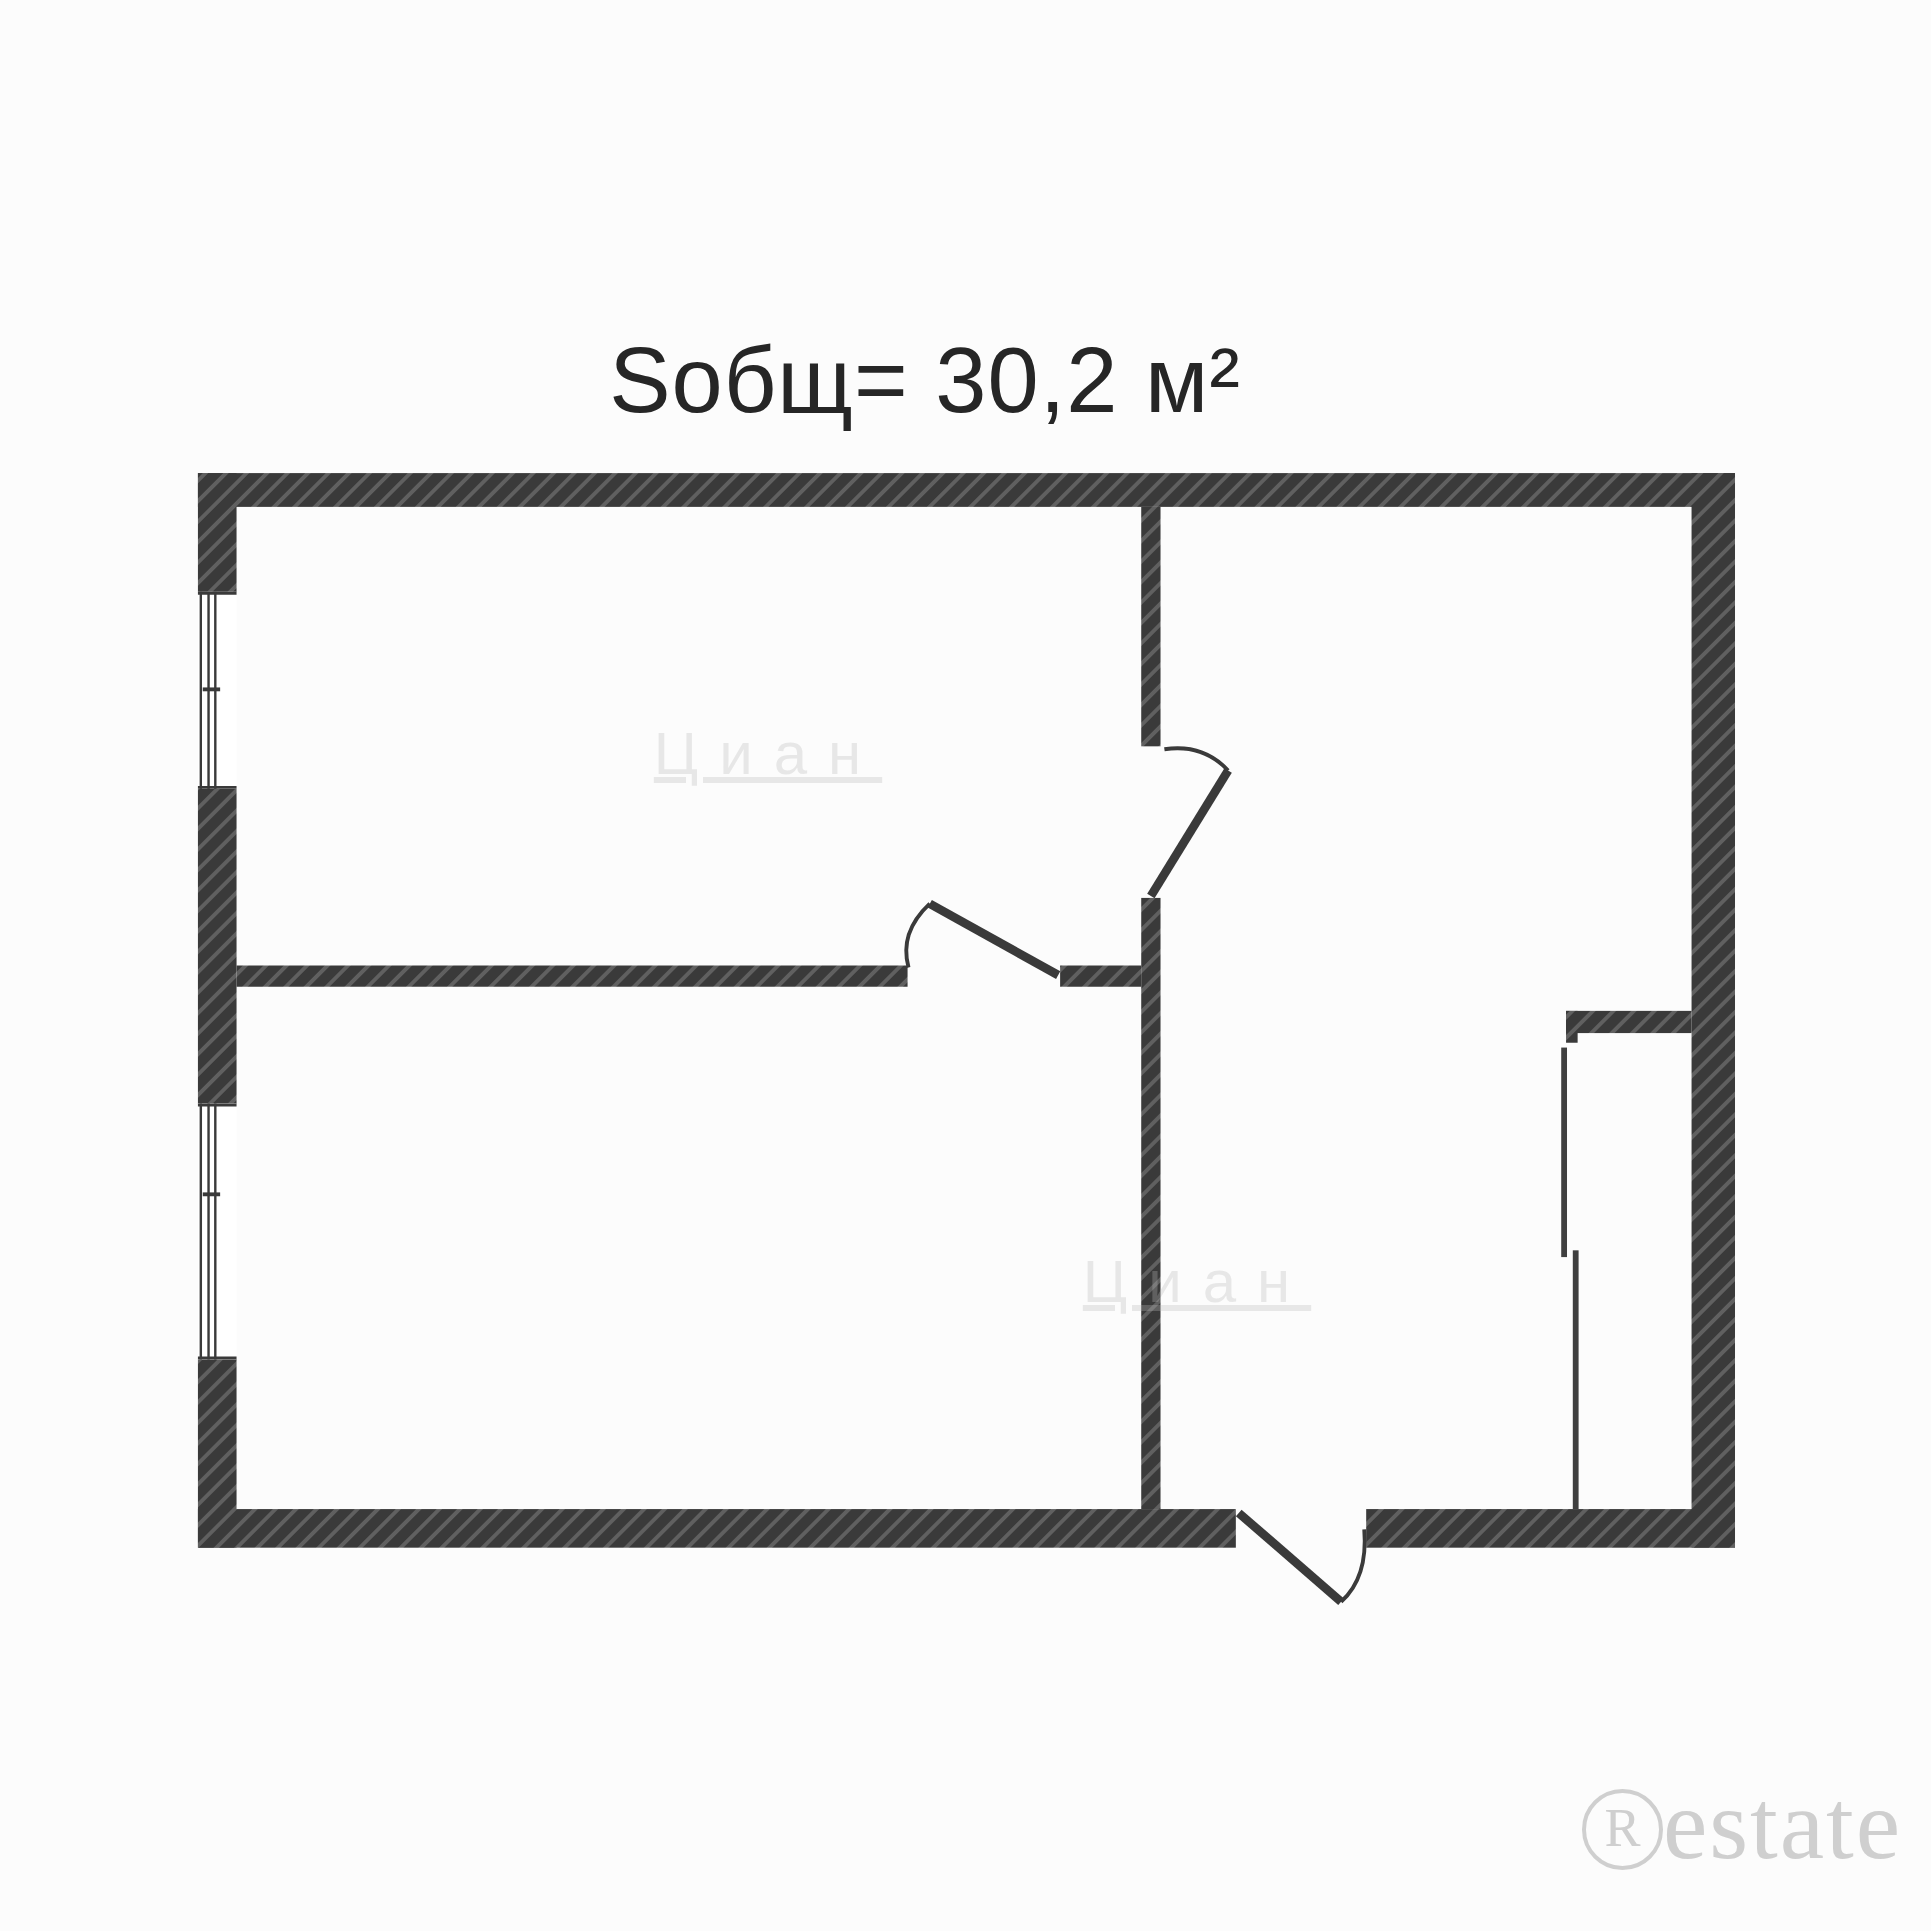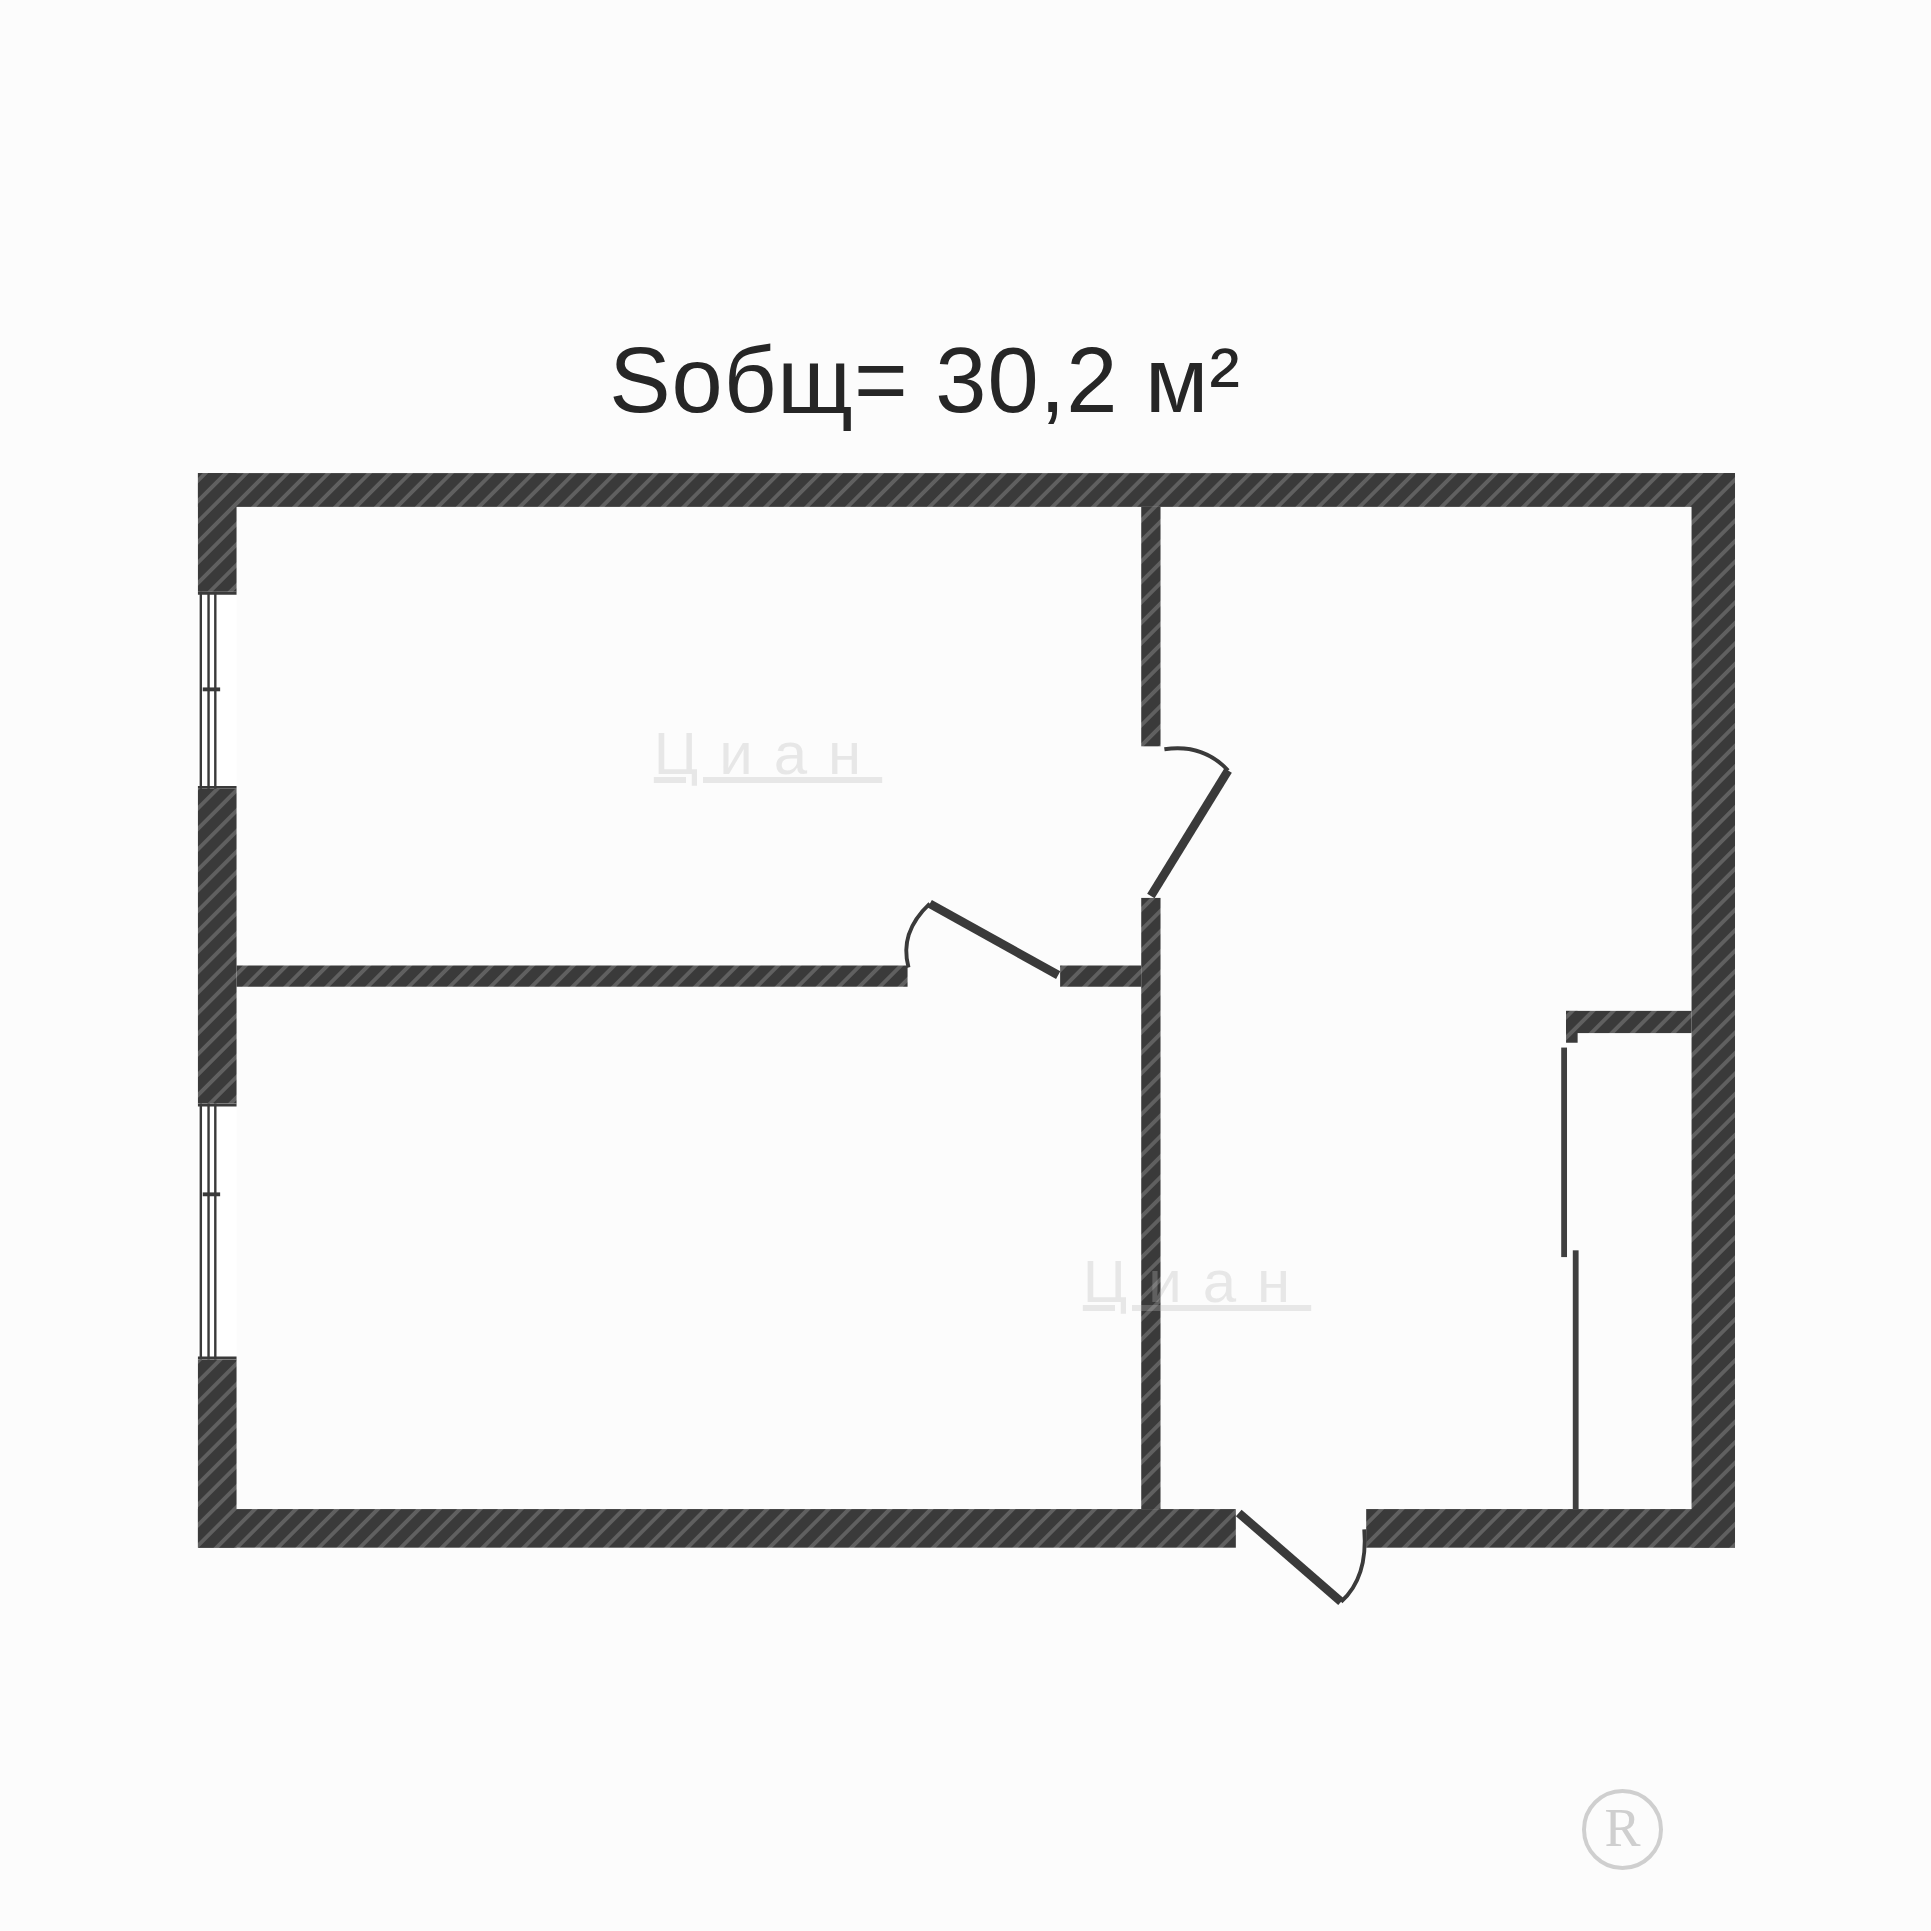--- a/index.html
+++ b/index.html
@@ -148,16 +148,17 @@
       <path d="M1283,1567 L1389,1659" stroke="#3a3a3a" stroke-width="9" fill="none"></path>
       <path d="M1389,1659 Q1417,1634 1413,1584" stroke="#3a3a3a" stroke-width="4" fill="none"></path>
     </g>
   </svg>
 
   <div class="watermark-cian one">Циан</div>
   <div class="watermark-cian two">Циан</div>
 
   <div class="watermark-restate">
     <div class="r-circle">R</div>
+    <div class="r-text">estate</div>
   </div>
 
 </div>
 
 
 </body></html>

